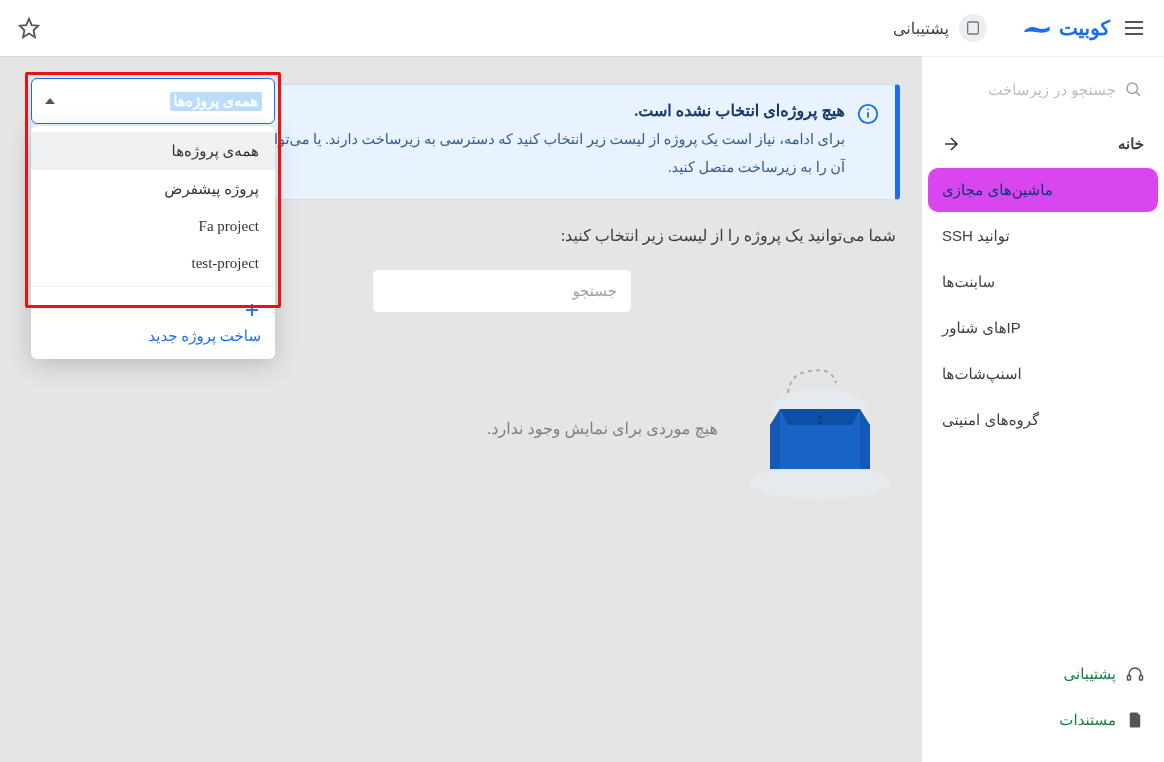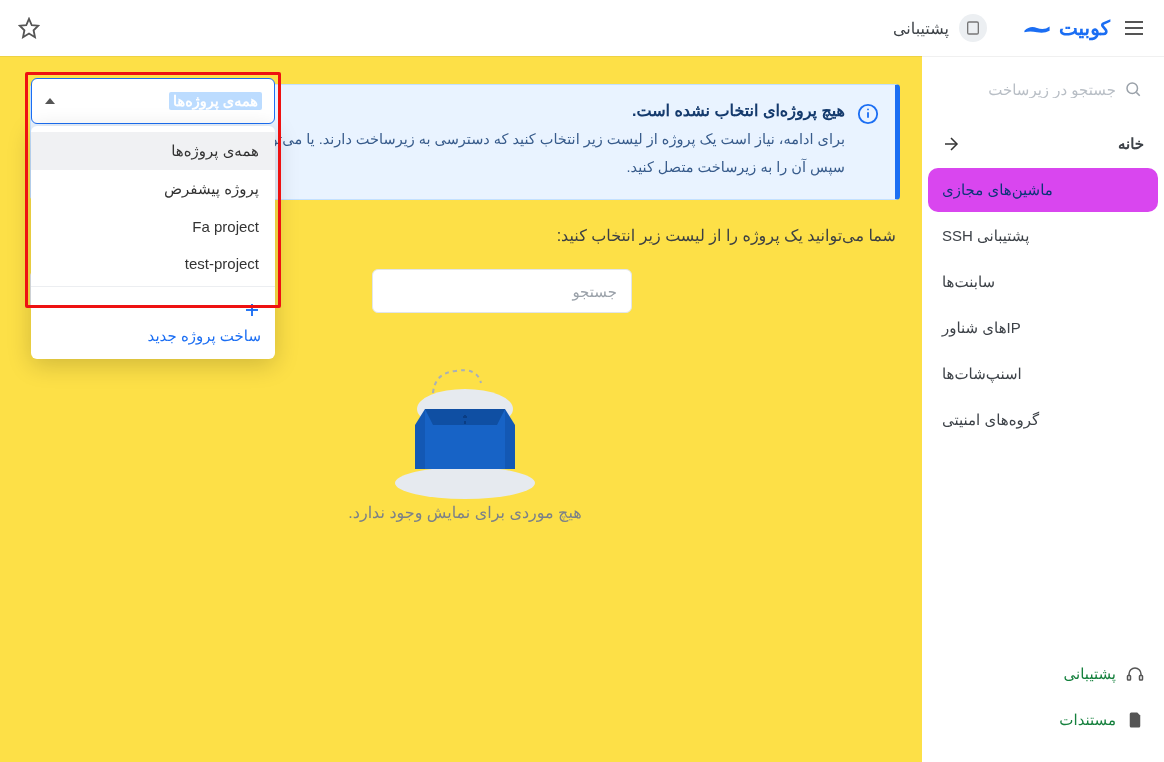--- a/index.html
+++ b/index.html
@@ -35,21 +35,21 @@
   .nav-item.active { background:#d946ef; color:#0a3577;}
   .nav-item.active .txt { color:#0a3577;}
   .home-row { display:flex; align-items:center; width:100%; }
   .home-row .txt { flex:none;}
   .home-row .arrow { margin-right:8px; color:#333;}
   
   .sidebar .spacer { flex:1; }
   .bottom-links { padding: 0 6px 22px 6px; display:flex; flex-direction:column; gap:6px;}
   .bottom-item { display:flex; align-items:center; gap:10px; height:40px; padding:0 14px; color:#15803d; cursor:pointer; font-size:15px;}
   
-  .main { flex:1; background:#fde047; padding: 28px 22px 0 30px; position:relative; min-width:0;}
+  .main { flex:1; background:#e5e5e5; padding: 28px 22px 0 30px; position:relative; min-width:0;font-family:Liberation Serif, serif;}
   
   .alert { border:1px solid #c3e0ff; background:#e9f3ff; border-right: 5px solid #1b6ef3; border-radius:4px; padding: 16px 16px 18px 84px; margin-bottom: 26px; display:flex; gap:12px; align-items:flex-start; position:relative;}
   .alert .ico { width:22px; height:22px; color:#1b6ef3; flex:0 0 auto; margin-top:2px;}
   .alert-body { color:#335; }
   .alert-title { font-weight:700; color:#143a6d; font-size:16px; margin-bottom:6px;}
   .alert-text { color:#375b8b; font-size:14.5px; line-height:1.9;}
   
   .sub-title { color:#3b3f44; font-size:16px; margin-bottom: 24px; padding-right:4px;}
   .project-select-box { width:240px; height:44px; border:1.5px solid #1b6ef3; border-radius:6px; background:#fff; position:relative;}
   .project-select { width:100%; height:100%; display:flex; align-items:center; justify-content:space-between; padding: 0 12px; cursor:pointer;}
@@ -65,21 +65,21 @@
   .dropdown .new-proj svg { width:18px; height:18px; }
   
   .highlight-box { position:absolute; border:3px solid #e11; border-radius:2px; pointer-events:none; z-index:60;}
   .search-field { max-width:280px; height:44px; border:1px solid #e1e5ea; border-radius:6px; padding: 0 14px; font-family:inherit; font-size:15px; text-align:right; color:#333; outline:none; width:100%; background:#fff;}
   .search-field::placeholder { color:#9aa1a9;}
   .icon-btn { width:40px; height:40px; border:1px solid #e1e5ea; border-radius:6px; display:flex; align-items:center; justify-content:center; color:#555; background:#fff; cursor:pointer;}
   .view-seg { display:flex; border:1px solid #e1e5ea; border-radius:6px; overflow:hidden; background:#fff;}
   .view-seg .seg { width:36px; height:40px; display:flex;align-items:center;justify-content:center; cursor:pointer; color:#555;}
   .view-seg .seg.active { background:#f0f2f5; color:#333;}
   
-  .empty-state { margin-top: 40px; text-align:left; color:#7a8089; font-size:16px; display:flex; flex-direction:column; align-items:center; gap:0;}
+  .empty-state { margin-top: 40px; text-align:left; color:#7a8089; font-size:16px; display:flex; align-items:center; gap:22px;}
   .empty-illus { width:160px; height:150px; position:relative;} 
   
   
   .floating-select-area { position:absolute; left:30px; top: 20px; width:244px; z-index:40;}
   .floating-select-area .project-select-box { width:100%; height:46px;}
   .floating-select-area .dropdown { top:48px; right:0; width:100%;}
   
 </style>
 </head>
 <body>
@@ -132,21 +132,21 @@
           <svg class="arrow" width="18" height="18" viewBox="0 0 24 24" fill="none" stroke="#333" stroke-width="2">
               <line x1="4" y1="12" x2="20" y2="12"></line>
               <polyline points="12 4 20 12 12 20"></polyline>
             </svg>
         </div>
       </div>
       <div class="nav-item active">
           <span class="txt">ماشین‌های مجازی</span>
         </div>
       <div class="nav-item">
-          <span class="txt">پشتیبانی SSH</span>
+          <span class="txt">توانید SSH</span>
         </div>
       <div class="nav-item">
           <span class="txt">سابنت‌ها</span>
         </div>
       <div class="nav-item">
           <span class="txt">IPهای شناور</span>
         </div>
       <div class="nav-item">
           <span class="txt">اسنپ‌شات‌ها</span>
         </div>

